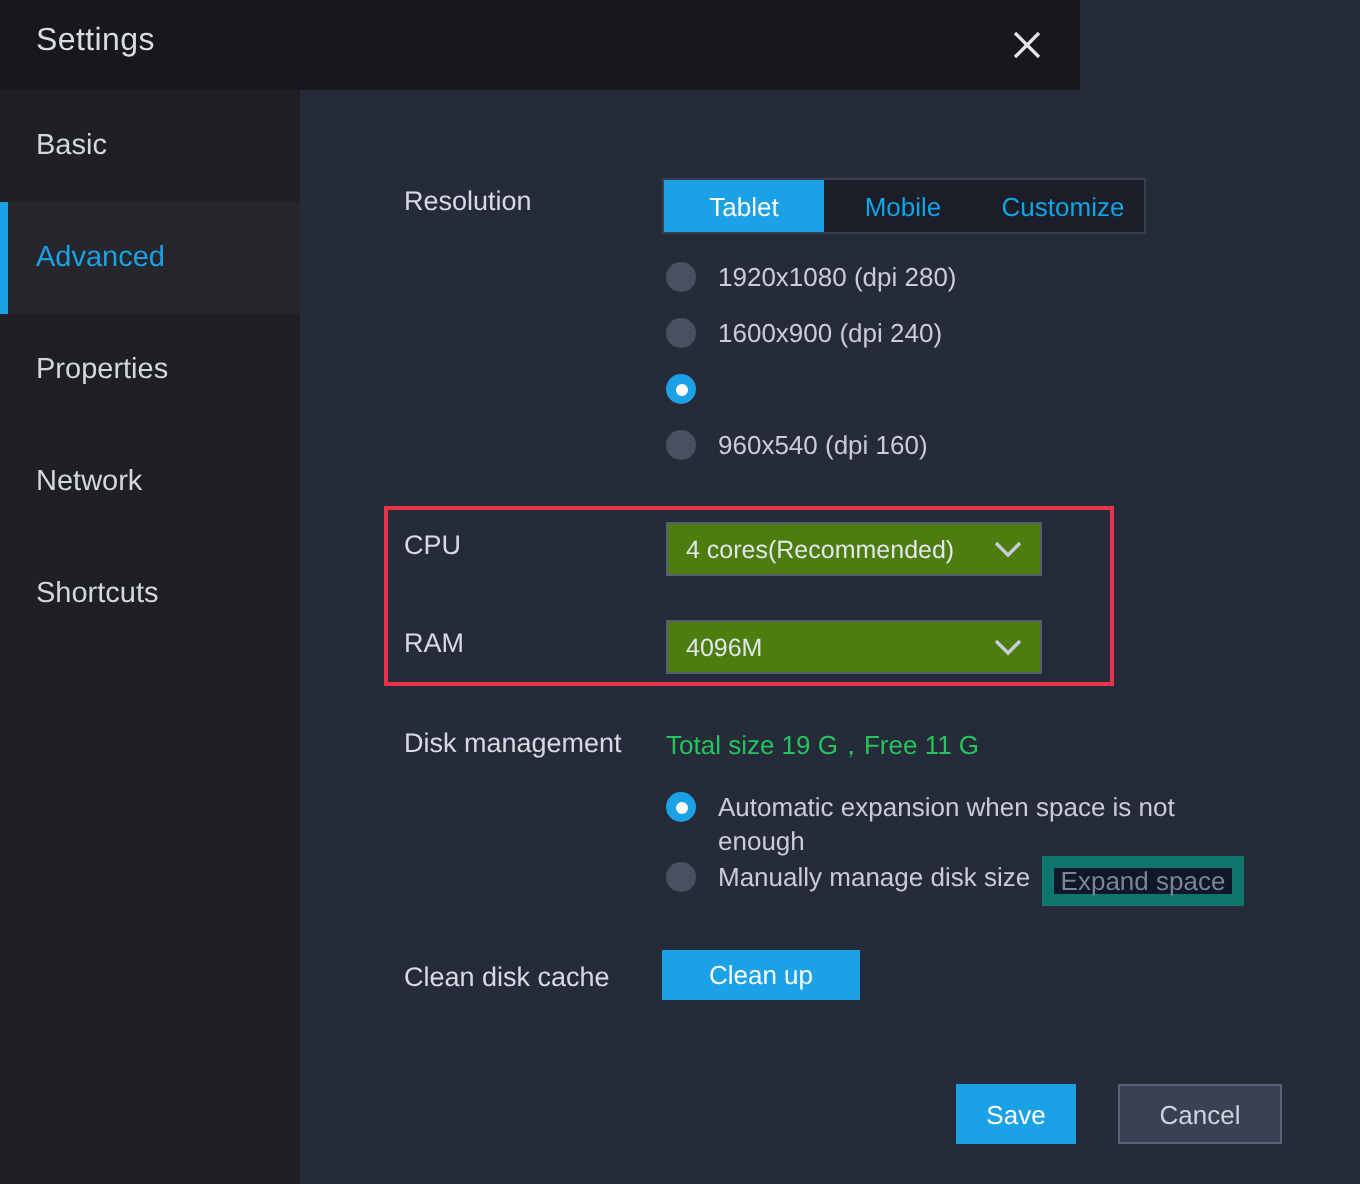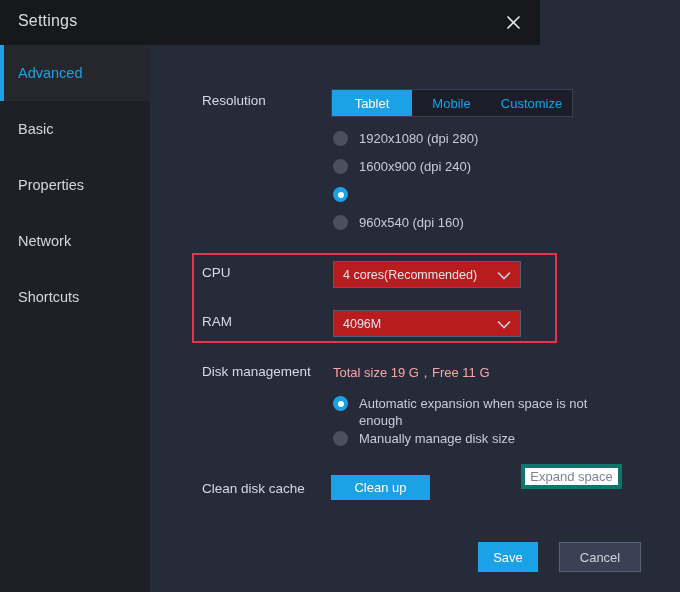--- a/index.html
+++ b/index.html
@@ -160,21 +160,21 @@
     width: 365px; height: 90px;
     border: 2px solid #e8334a;
     box-sizing: border-box;
     pointer-events: none;
   }
 
   
   .select {
     position: absolute;
     height: 27px;
-    background: #b91c1c;
+    background: #4d7c0f;
     border: 1px solid #565d73;
     box-sizing: border-box;
     display: flex;
     align-items: center;
     cursor: pointer;
   }
   .select-value {
     margin-left: 9px;
     font-size: 12.5px;
     color: #e3e6ec;
@@ -185,21 +185,21 @@
     right: 9px;
     top: 50%;
     transform: translateY(-50%);
     display: block;
   }
 
   
   .info-text {
     position: absolute;
     font-size: 13px;
-    color: #fca5a5;
+    color: #22c55e;
     white-space: nowrap;
   }
 
   
   .radio-row.wrap { align-items: flex-start; }
   .radio-row.wrap .radio { margin-top: 1px; }
   .radio-row.wrap .radio-label {
     white-space: normal;
     width: 240px;
     line-height: 17px;
@@ -219,47 +219,46 @@
     background: #1ba1e6;
     color: #ffffff;
     border: none;
   }
   .btn-ghost {
     background: #3b4154;
     color: #cfd3db;
     border: 1px solid #5b6277;
   }
   .btn-disabled {
-    background: #ffffff;
+    background: #0f172a;
     color: #7d8497;
-    border: 4px solid #0f766e;
-    margin-top: 36px;
+    border: 6px solid #0f766e;
   }
 </style>
 </head>
 <body>
 
 <div id="app">
 
   <div class="titlebar">
     <div class="titlebar-title">Settings</div>
     <div class="close-btn">
       <svg width="17" height="17" viewBox="0 0 17 17" aria-hidden="true">
         <line x1="2.5" y1="2.5" x2="14.5" y2="14.5" stroke="#e6e8ec" stroke-width="1.6"></line>
         <line x1="14.5" y1="2.5" x2="2.5" y2="14.5" stroke="#e6e8ec" stroke-width="1.6"></line>
       </svg>
     </div>
   </div>
 
   <div class="sidebar">
+    <div class="side-item">
+      <span>Basic</span>
+    </div>
     <div class="side-item active">
       <span>Advanced</span>
-    </div>
-    <div class="side-item">
-      <span>Basic</span>
     </div>
     <div class="side-item">
       <span>Properties</span>
     </div>
     <div class="side-item">
       <span>Network</span>
     </div>
     <div class="side-item">
       <span>Shortcuts</span>
     </div>

